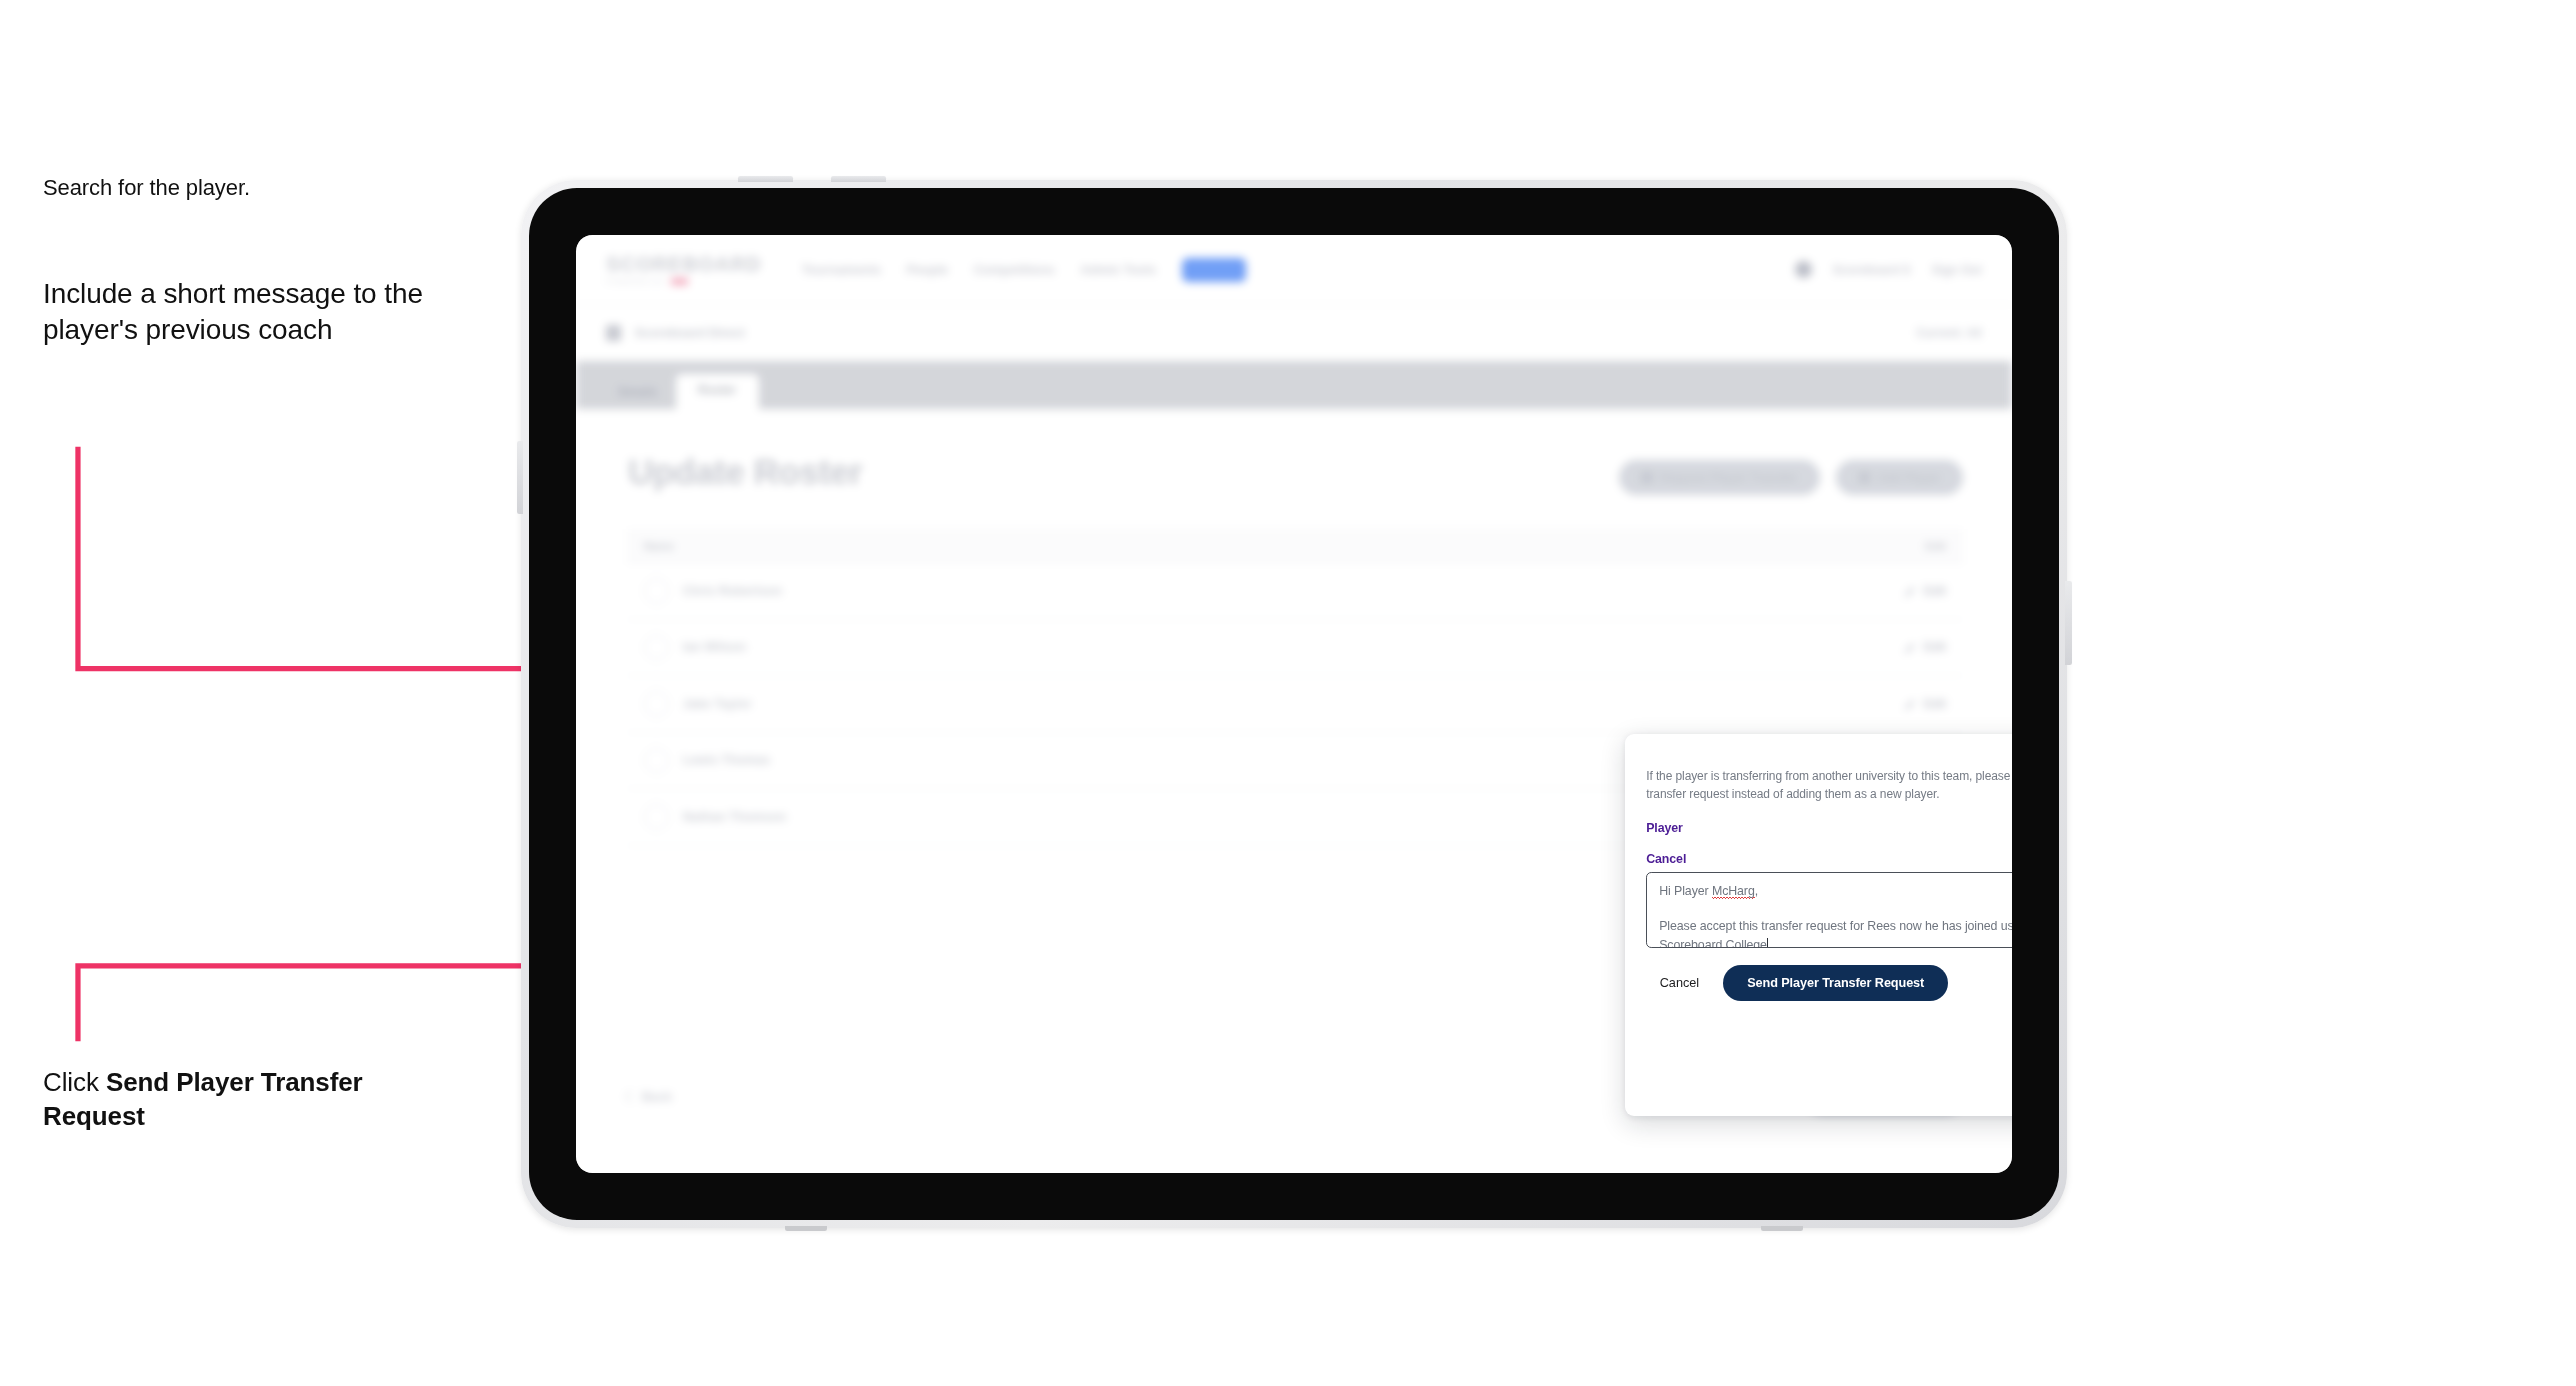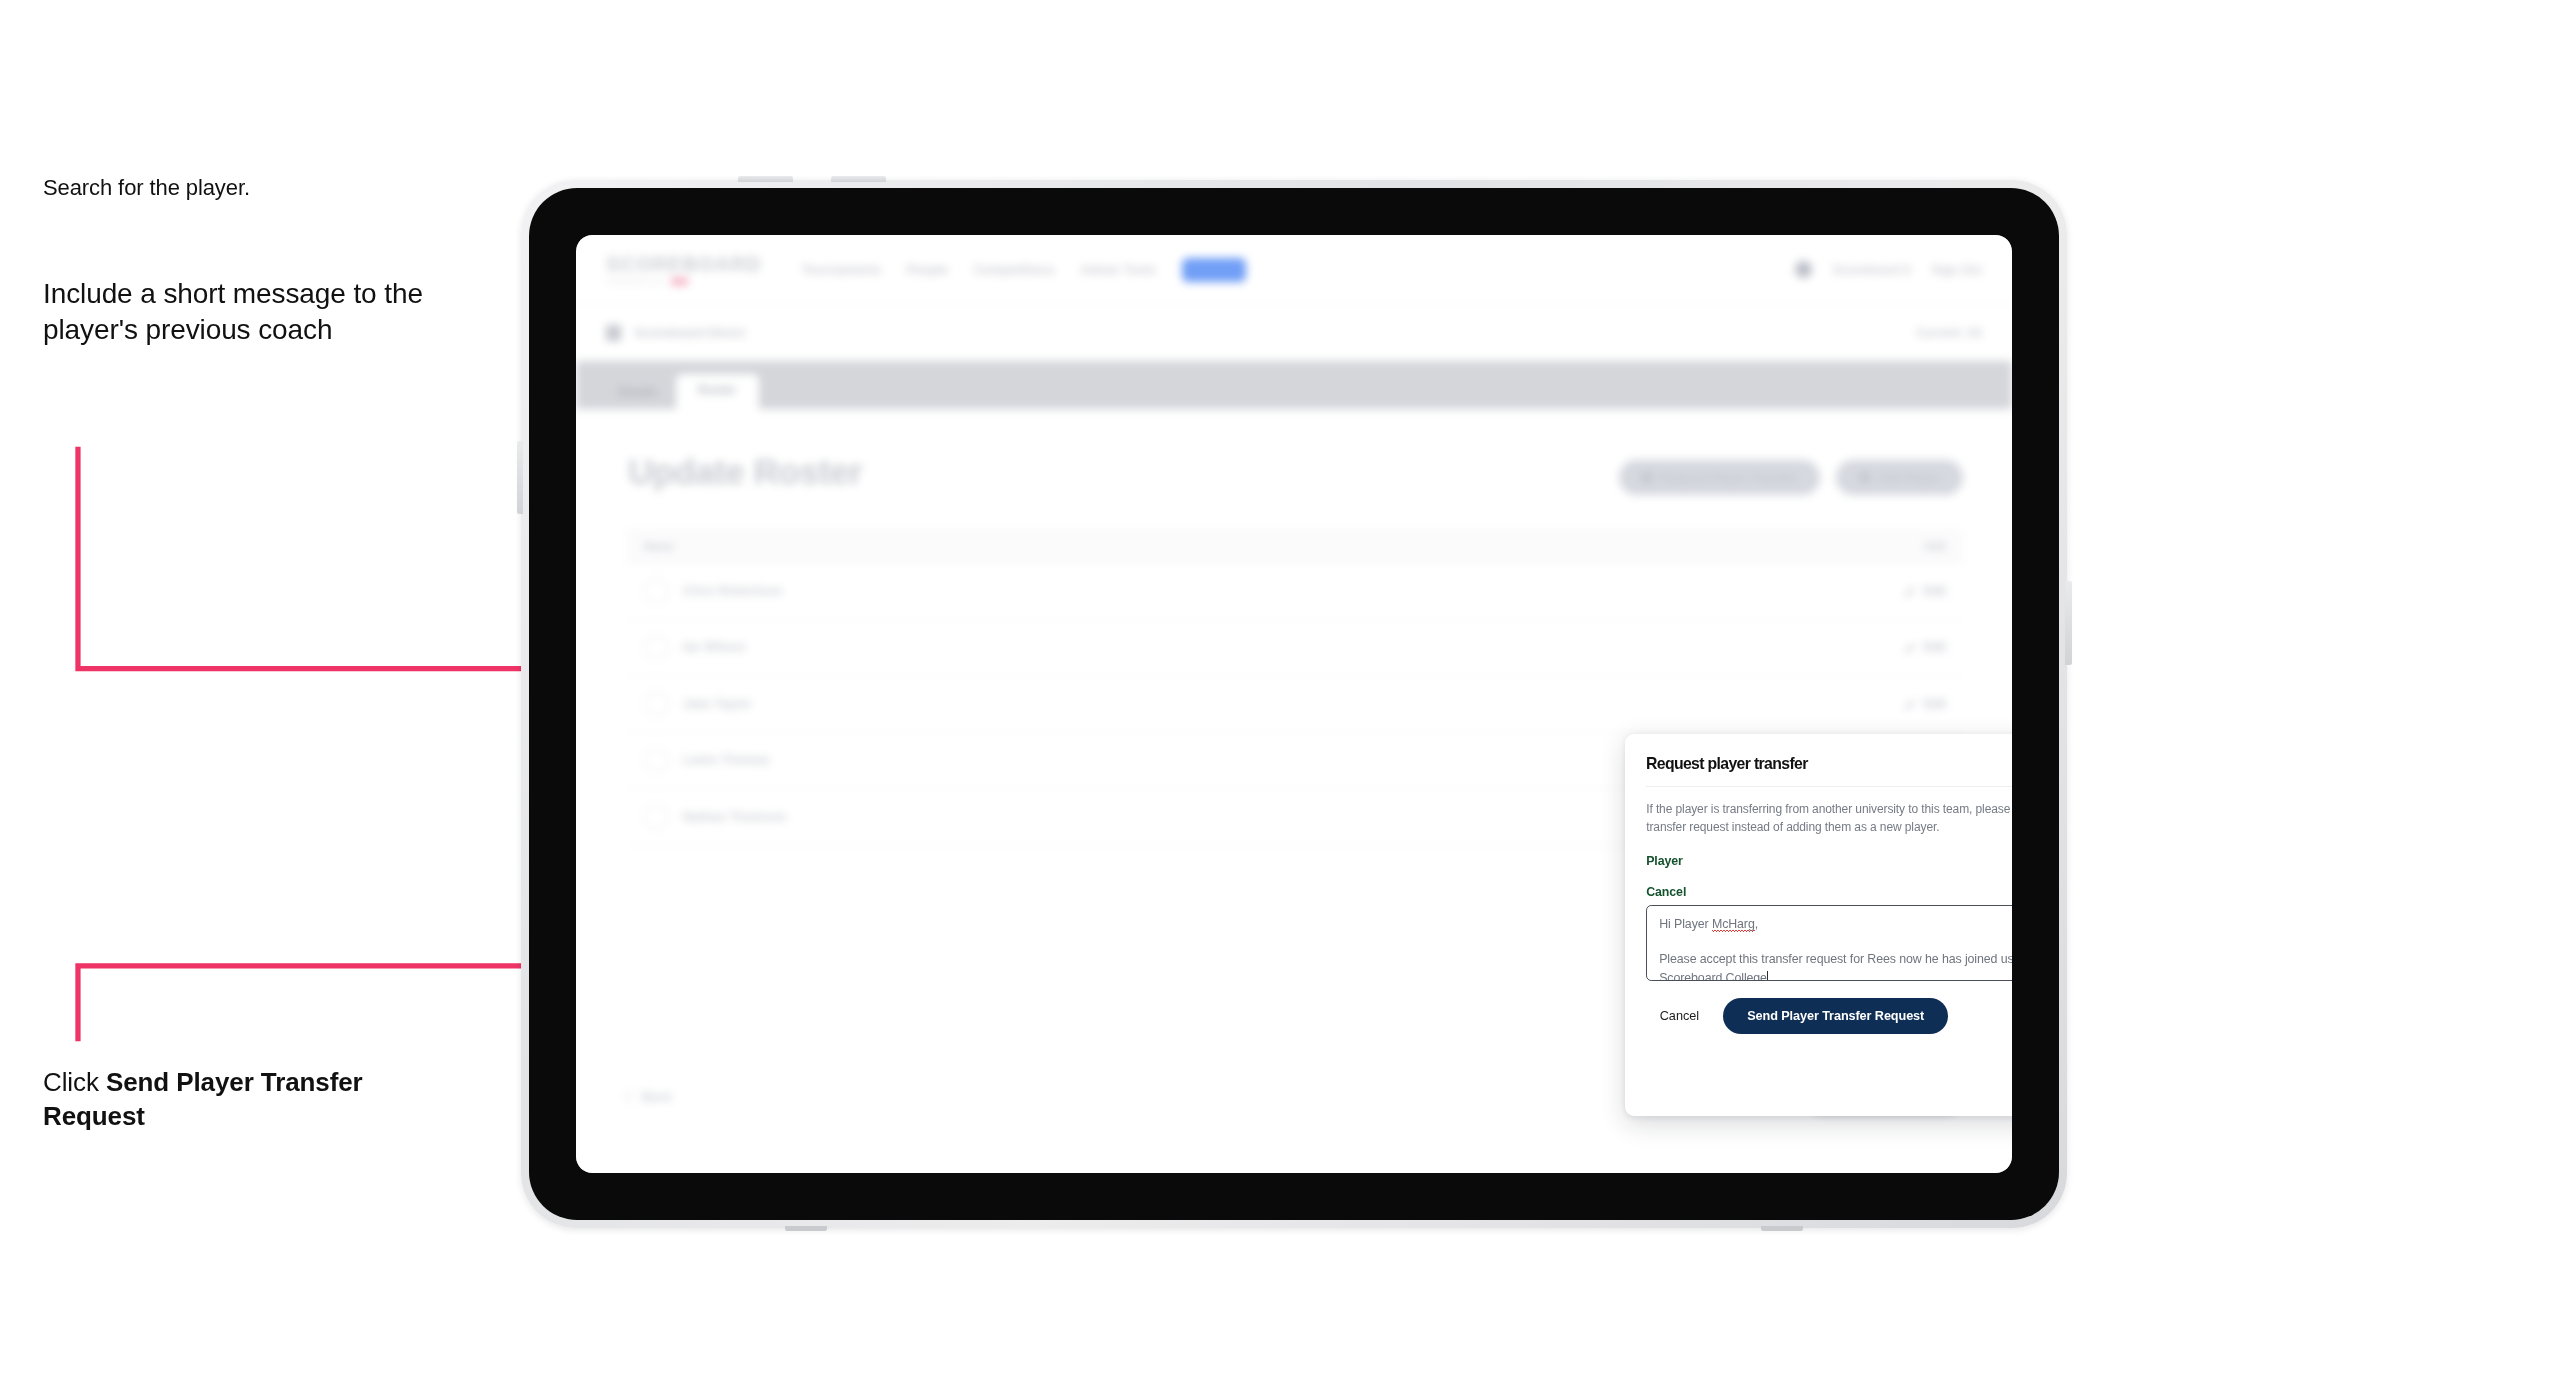--- a/index.html
+++ b/index.html
@@ -346,21 +346,21 @@
     margin-top: 13.5px;
     font-size: 12px;
     line-height: 1.52;
     color: #757b85;
     letter-spacing: -0.1px;
   }
 
   .field-label {
     font-size: 12.4px;
     font-weight: 700;
-    color: #14532d;
+    color: #4c1d95;
     margin-top: 17px;
     margin-bottom: 6.7px;
     letter-spacing: -0.1px;
   }
 
   .player-input {
     width: 100%;
     box-sizing: border-box;
     height: 36px;
     border: 0.7px solid #dde0e4;
@@ -586,24 +586,20 @@
               <div class="app-back">
                 <span class="chev"></span>
                 <span>Back</span>
               </div>
               <div class="app-save">Save And Continue</div>
             </div>
           </div>
         </div>
 
         <div id="modal">
-          <div class="modal-head">
-            <div class="modal-title">Request player transfer</div>
-
-          </div>
 
           <div class="modal-desc">If the player is transferring from another university to this team, please make a transfer request instead of adding them as a new player.</div>
 
           <div class="field-label">Player</div>
 
           <div class="field-label">Cancel</div>
           <div class="message-box">
             <div class="msg-line l1"><span>Hi Player </span><span class="spell">McHarg</span><span>,</span></div>
             <div class="msg-line l2"><span>Please accept this transfer request for Rees now he has joined us at Scoreboard College</span><span class="caret"></span></div>
 

